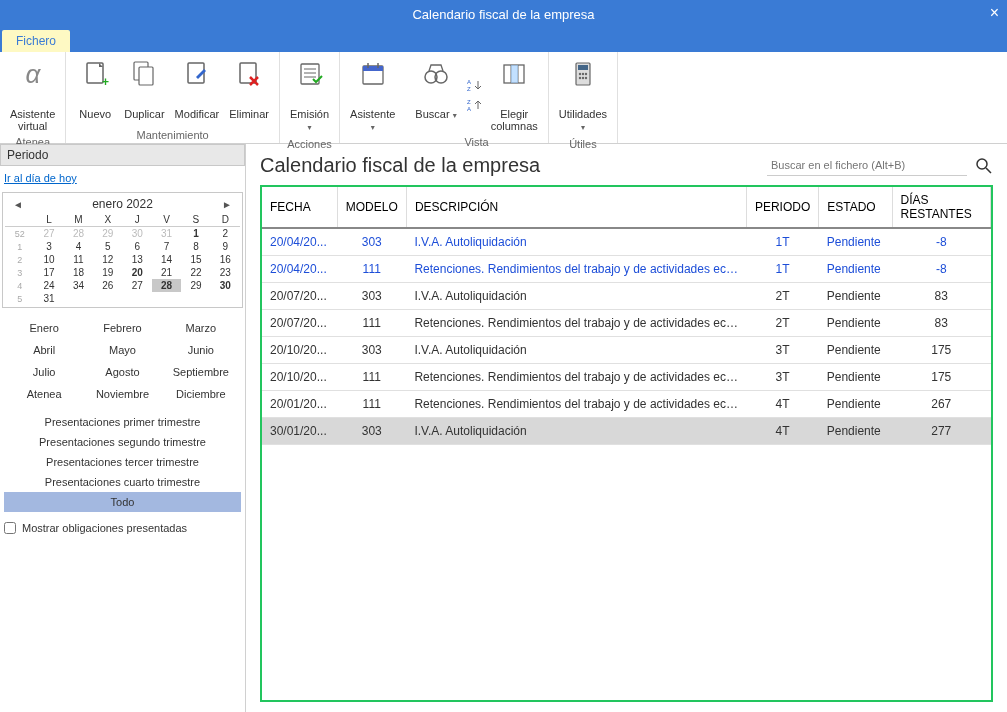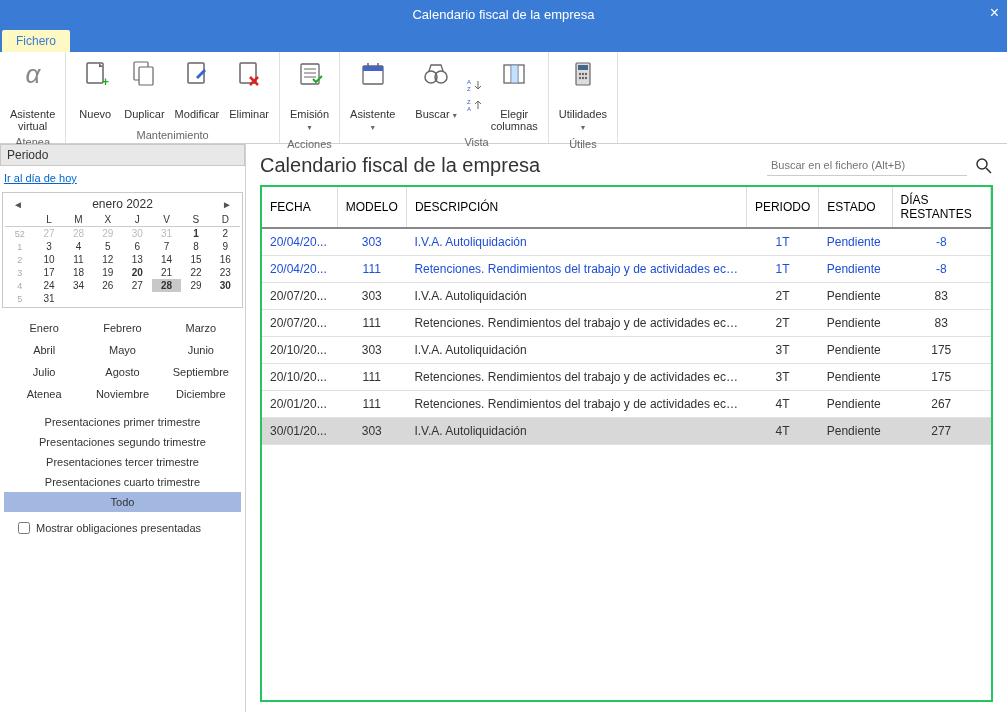--- a/index.html
+++ b/index.html
@@ -38,21 +38,21 @@
 .cal-grid .today { background: #c8c8c8; font-weight: bold; }
 .cal-grid .bold { font-weight: bold; }
 
 .periods { display: grid; grid-template-columns: 1fr 1fr 1fr; gap: 2px; padding: 8px 6px; font-size: 11px; }
 .periods div { text-align: center; padding: 4px; cursor: pointer; }
 
 .presentations { padding: 0 4px; }
 .presentations div { text-align: center; padding: 4px; font-size: 11px; cursor: pointer; }
 .presentations .todo { background: #a3b8e0; }
 
-.checkbox-row { padding: 10px 18px; display: flex; align-items: center; gap: 6px; font-size: 11px; }
+.checkbox-row { padding: 10px 4px; display: flex; align-items: center; gap: 6px; font-size: 11px; }
 .checkbox-row input { width: 12px; height: 12px; }
 
 .main { flex: 1; padding: 10px 14px; display: flex; flex-direction: column; }
 .main-head { display: flex; align-items: center; justify-content: space-between; margin-bottom: 8px; }
 .main-title { font-size: 20px; color: #333; }
 .search { display: flex; align-items: center; gap: 8px; }
 .search input { border: none; border-bottom: 1px solid #ccc; padding: 4px; font-size: 11px; width: 200px; outline: none; color: #0f172a; }
 .search-btn { cursor: pointer; }
 
 .grid { border: 2px solid #22c55e; flex: 1; overflow: auto; }

